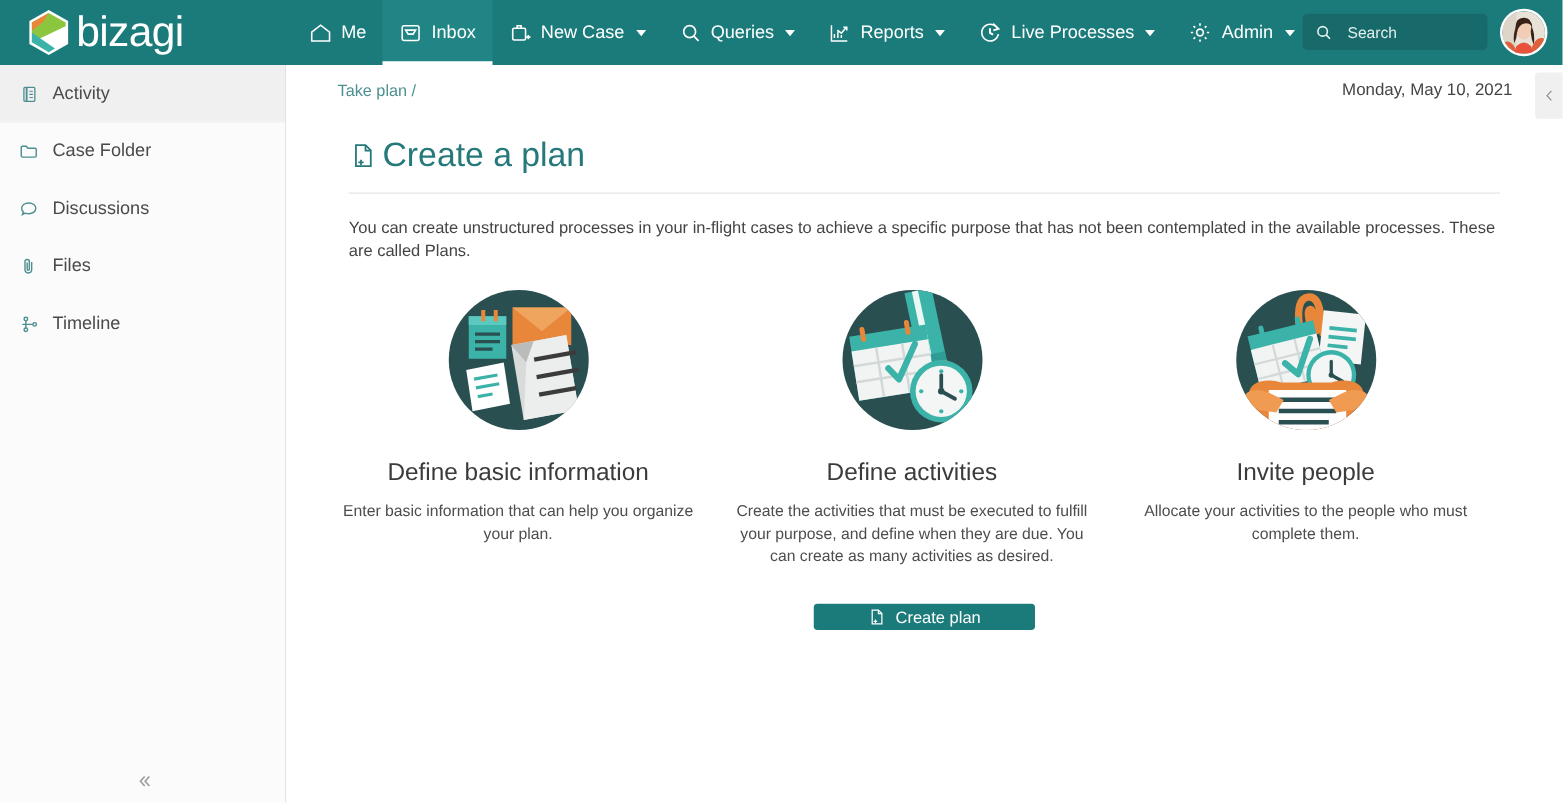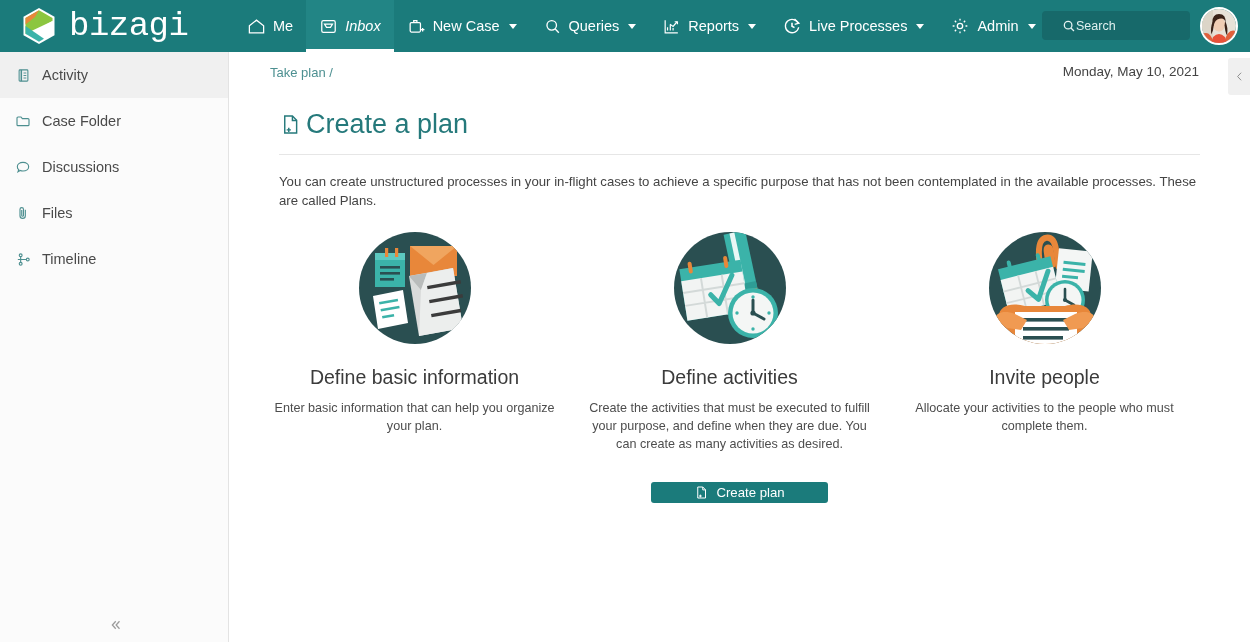--- a/index.html
+++ b/index.html
@@ -17,48 +17,48 @@
     background: #1b7b7b;
     display: flex; align-items: center;
   }
   .logo-wrap {
     display: flex; align-items: center;
     margin-left: 22px; width: 190px;
   }
   .logo-mark { width: 34px; height: 38px; flex: none; }
   .logo-text {
     color: #ffffff; font-size: 34px; letter-spacing: -0.5px;
-    font-weight: 400; margin-left: 13px; line-height: 1;
-    font-family: Liberation Mono, monospace;
+    font-weight: 400; margin-left: 5px; line-height: 1;
+    font-family: Liberation Sans, sans-serif;
   }
   .navitems { display: flex; align-items: stretch; height: 52px; margin-left: 22px; text-align: right; }
   .navitem {
     display: flex; align-items: center; gap: 7px;
     padding: 0 13px; height: 52px;
     color: #ffffff; font-size: 14.5px;
     position: relative; cursor: pointer;
     white-space: nowrap;
   }
-  .navitem.active { background: #228585; font-style: italic; }
+  .navitem.active { background: #228585; }
   .navitem.active::after {
     content: ""; position: absolute; left: 0; right: 0; bottom: 0;
     height: 3px; background: #ffffff;
   }
   .navitem svg { display: block; }
   .caret {
     width: 0; height: 0; margin-left: 2px;
     border-left: 4.5px solid transparent;
     border-right: 4.5px solid transparent;
     border-top: 5px solid #ffffff;
   }
   .search-box {
     position: absolute; right: 60px; top: 11px;
     width: 148px; height: 29px;
     background: #17696a; border-radius: 4px;
-    display: flex; align-items: center; padding: 0 20px; gap: 0;
+    display: flex; align-items: center; padding: 0 10px; gap: 12px;
     cursor: text;
   }
   .search-box .ph { color: #dff0ef; font-size: 12.5px; }
   .avatar {
     position: absolute; right: 12px; top: 7px;
     width: 38px; height: 38px; border-radius: 50%;
     overflow: hidden; border: 2px solid #ffffff; cursor: pointer;
   }
 
   
@@ -81,21 +81,21 @@
   }
 
   
   .content { position: absolute; top: 52px; left: 229px; width: 1021px; height: 590px; background: #fff; }
   .crumbbar {
     height: 41px; display: flex; align-items: center;
     padding: 0 0 0 41px; position: relative;
   }
   .crumb { color: #4d9091; font-size: 13px; cursor: pointer; }
   .datetxt {
-    position: absolute; right: 51px; top: 12px;
+    position: absolute; right: 40px; top: 12px;
     font-size: 13.5px; color: #444;
   }
   .collapse-right {
     position: absolute; right: 0; top: 6px;
     width: 22px; height: 37px; background: #f0f0f0;
     display: flex; align-items: center; justify-content: center;
     cursor: pointer; border-radius: 3px 0 0 3px;
   }
 
   .page-title {

